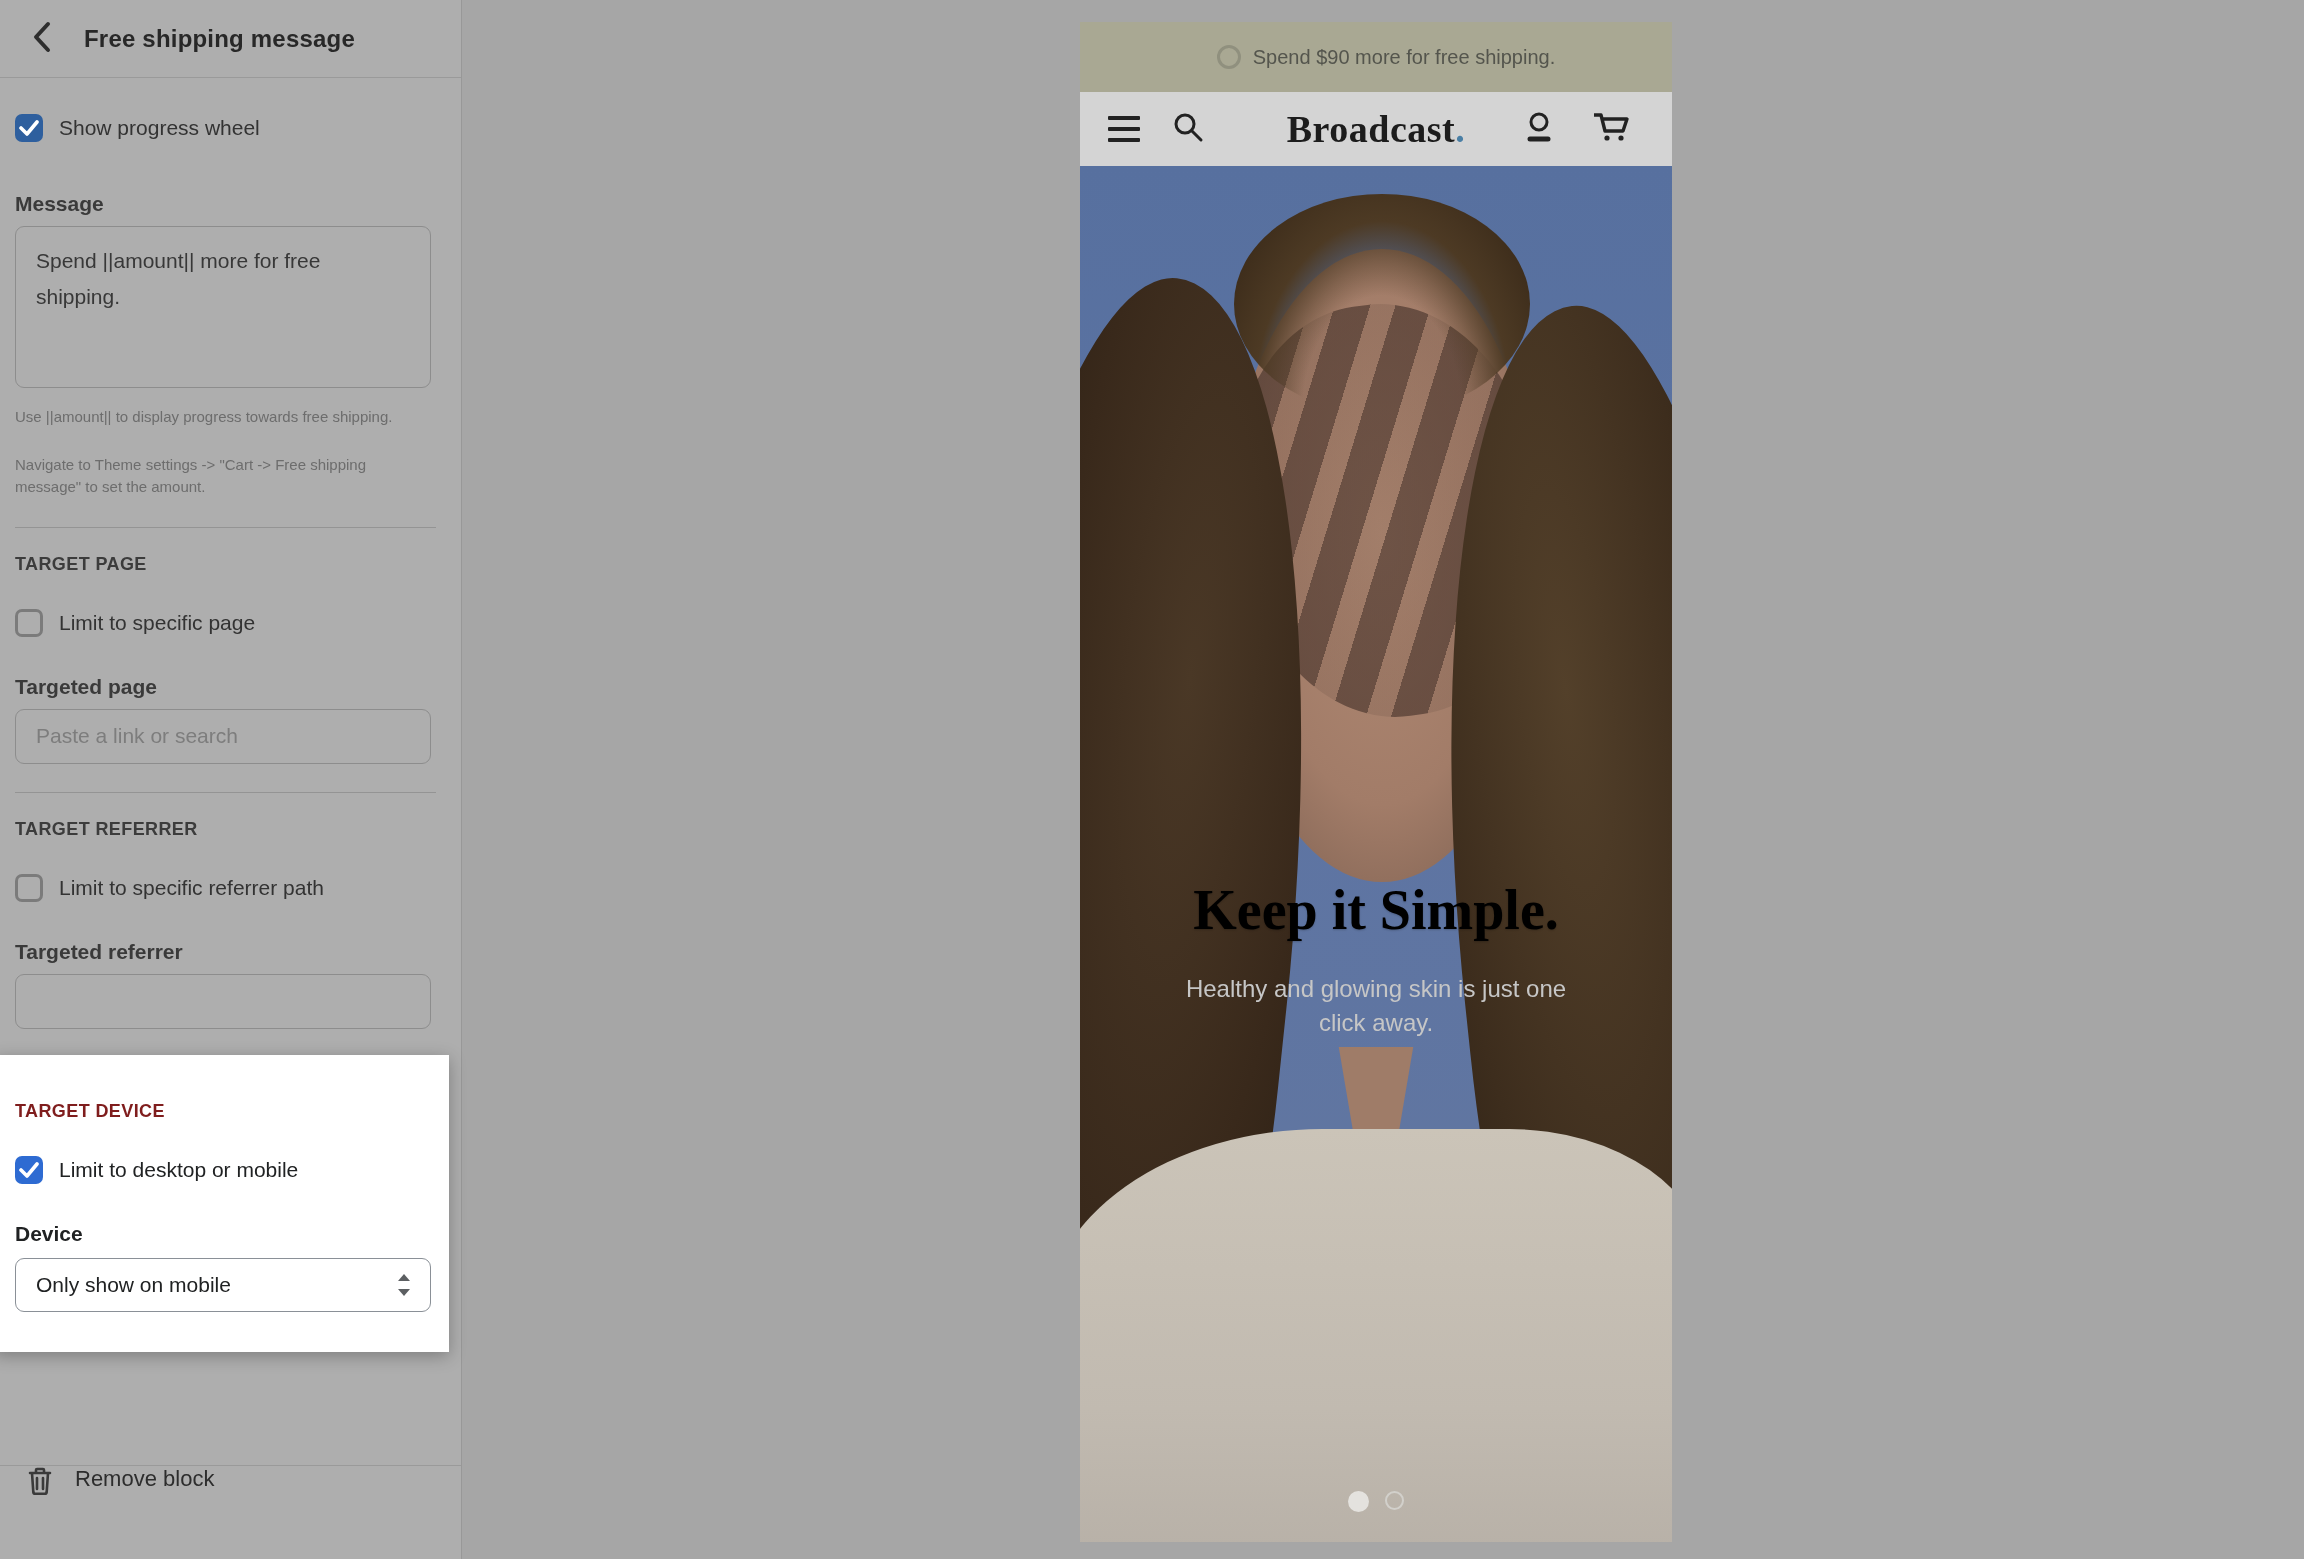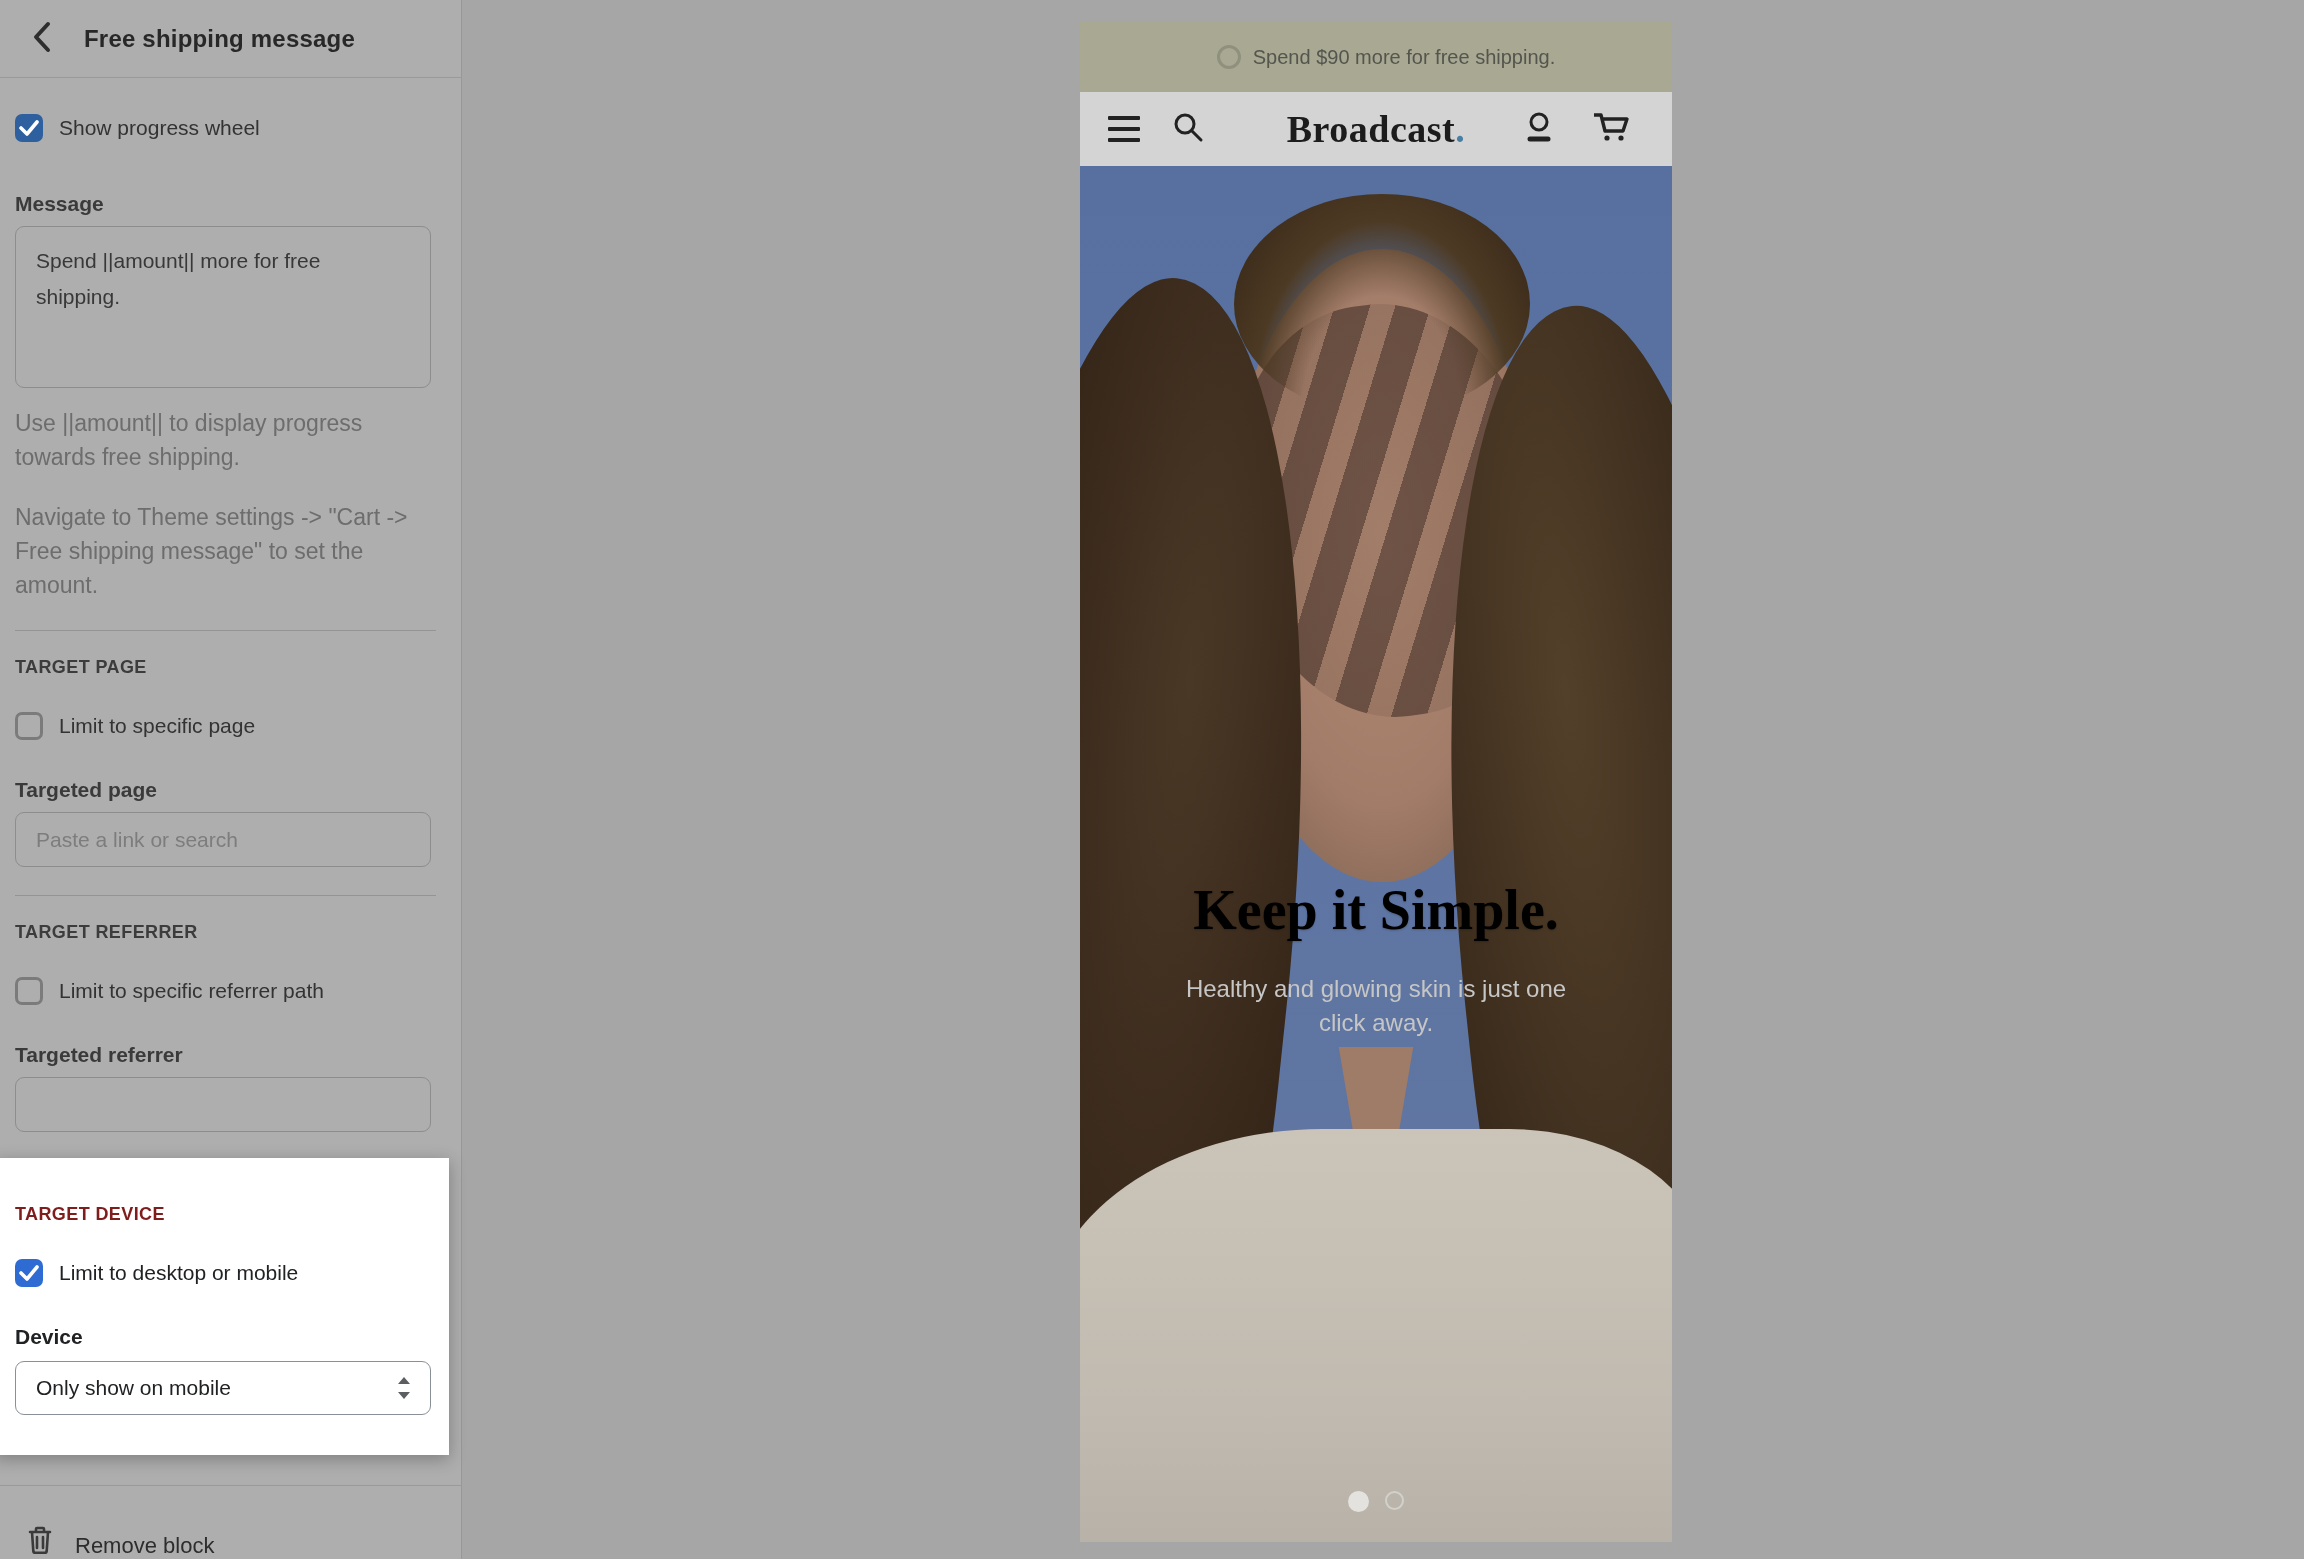--- a/index.html
+++ b/index.html
@@ -24,21 +24,21 @@
   .checkbox.unchecked { background:transparent; border:3px solid #7b7b7b; }
   .checkbox svg { position:absolute; left:4px; top:6px; }
   .cb-label { font-size:21px; color:#333333; }
   .card .cb-label { color:#202223; }
 
   .field-label { font-size:21px; color:#3a3a3a; margin-top:50px;font-weight:bold; }
   .msg-area { margin-top:10px; width:416px; height:162px; resize:none;
               background:transparent; border:1px solid #8d8d8d; border-radius:9px;
               padding:16px 20px; font-family:"Liberation Sans", sans-serif;
               font-size:21px; line-height:1.7; color:#383838; }
-  .help { margin-top:14px; font-size:23px; line-height:1.48; color:#6d6d6d; width:420px; }
+  .help { margin-top:14px; font-size:15px; line-height:1.48; color:#6d6d6d; width:420px; }
   .help + .help { margin-top:26px; }
   .divider { height:1px; background:#949494; margin-top:28px; }
   .section-h { margin-top:26px; font-size:18px; font-weight:700; letter-spacing:0.4px;
                color:#3c3c3c; }
   .cb-row.sec { margin-top:34px; }
   .field-label.sec { margin-top:38px; }
   .text-input { margin-top:10px; width:416px; height:55px; background:transparent;
                 border:1px solid #8d8d8d; border-radius:9px; padding:0 20px;
                 font-family:"Liberation Sans", sans-serif; font-size:21px; color:#383838; }
   .text-input::placeholder { color:#7d7d7d; }
@@ -49,22 +49,22 @@
   .card .section-h { margin-top:16px; color:#7f1d1d; }
   .card .cb-row { margin-top:34px; }
   .card .field-label { margin-top:38px; color:#202223; }
   .select-box { margin-top:12px; width:416px; height:54px; border:1px solid #8a9097;
                 border-radius:9px; background:#ffffff; display:flex; align-items:center;
                 justify-content:space-between; padding:0 18px 0 20px; cursor:pointer; }
   .select-value { font-size:21px; color:#202223; }
   .select-caret { display:flex; flex-direction:column; gap:4px; color:#5c5f62; }
 
   
-  .panel-footer { position:absolute; left:0; bottom:0; width:100%; height:74px;
-                  border-top:1px solid #9a9a9a; display:flex; align-items:flex-end;
+  .panel-footer { position:absolute; left:0; bottom:0; width:100%; height:94px;
+                  border-top:1px solid #9a9a9a; display:flex; align-items:flex-start;
                   padding:0 27px; gap:22px; cursor:pointer; }
   .footer-label { font-size:22px; color:#2d2d2d; }
   .trash { color:#3a3a3a; }
 
   
   .phone { position:absolute; left:1080px; top:22px; width:592px; height:1520px;
            overflow:hidden; background:#5d74a3; }
   .p-banner { position:absolute; left:0; top:0; width:100%; height:70px; background:#a9a893;
               display:flex; align-items:center; justify-content:center; gap:12px; z-index:5;padding-left:20px; }
   .progress-ring { width:24px; height:24px; border-radius:50%; border:3px solid #90907e; }

